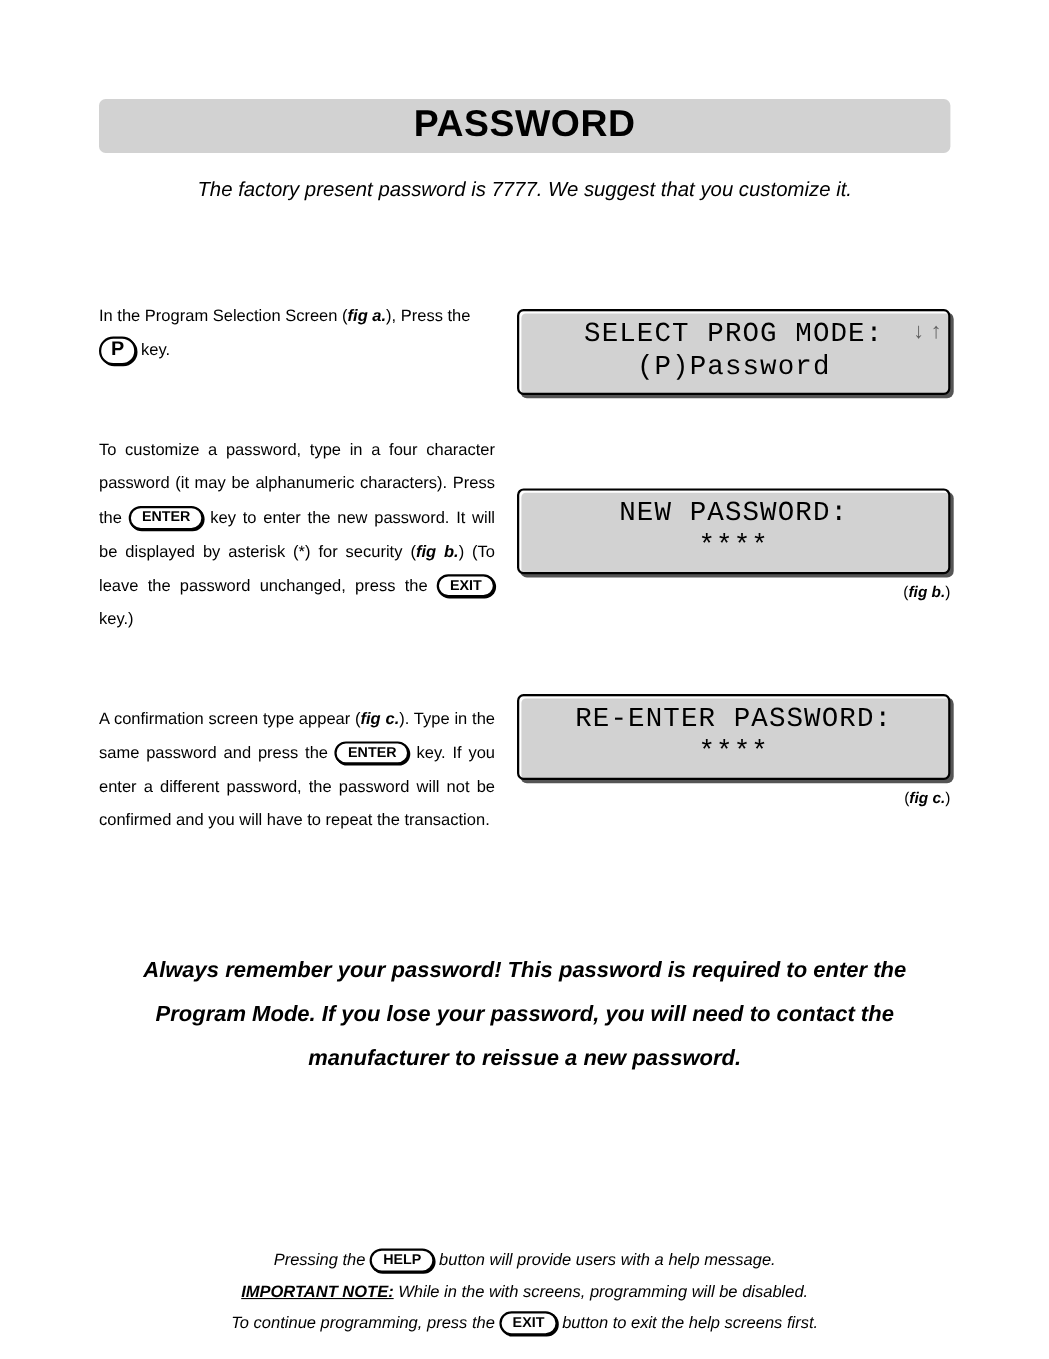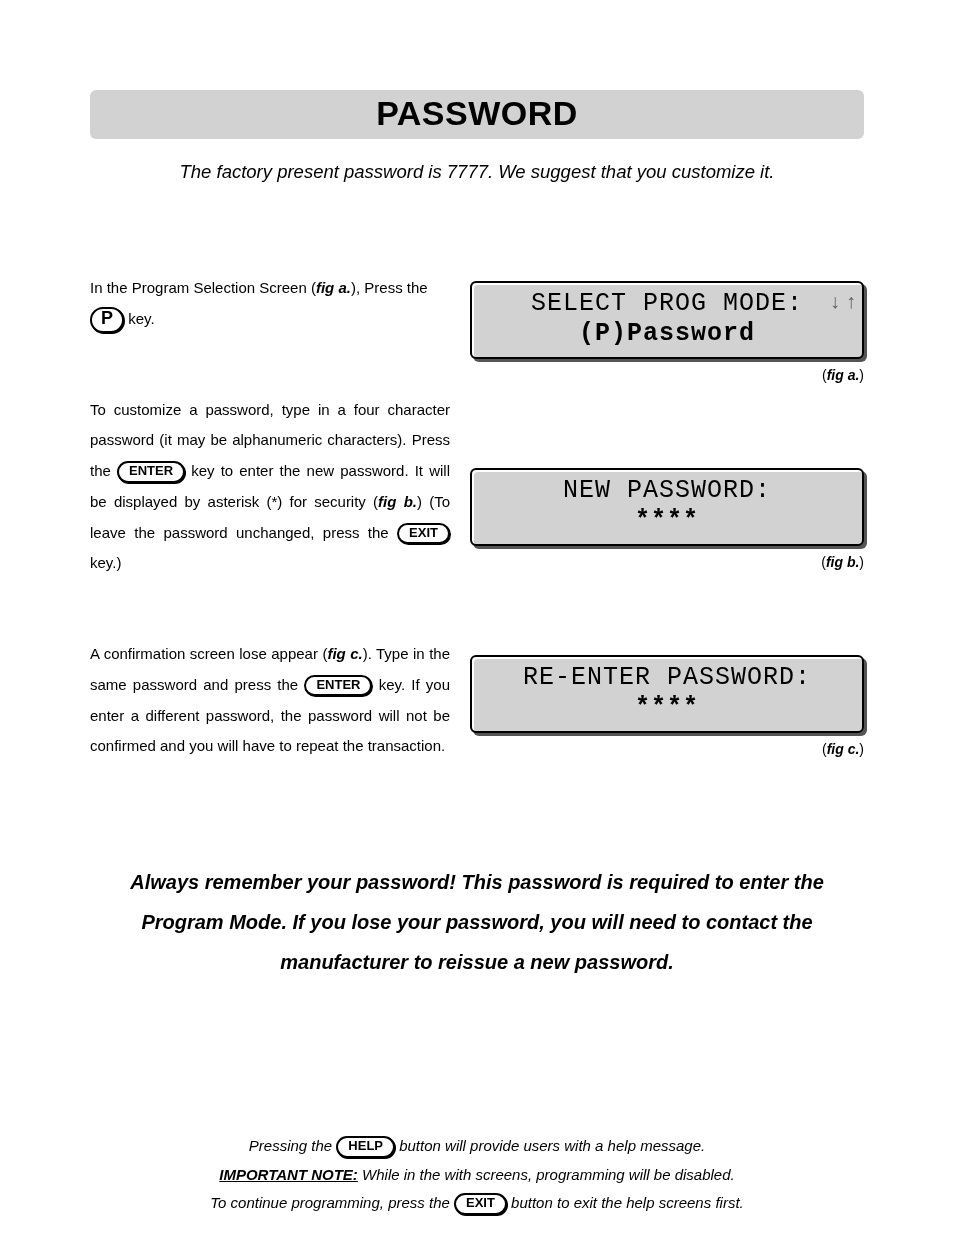--- a/index.html
+++ b/index.html
@@ -72,21 +72,21 @@
     box-shadow: inset 2px 2px 0 #fff, 3px 3px 0 #555;
     border-radius: 6px;
     font-family: "Courier New", monospace;
     font-size: 25px;
     text-align: center;
     padding: 6px 8px 8px 8px;
     line-height: 1.2;
     position: relative;
   }
   .lcd .l1 { letter-spacing: 1px; }
-  .lcd .l2 { letter-spacing: 1px; font-weight: bold; }
+  .lcd .l2 { letter-spacing: 1px; }
   .lcd-wrap { display:flex; flex-direction:column; align-items:stretch; }
   .fig-label {
     text-align: right;
     font-size: 14px;
     margin-top: 8px;
   }
   .fig-label .inner { font-style: italic; font-weight: bold; }
   .arrows {
     position:absolute;
     right:6px;
@@ -142,39 +142,38 @@
 
     <div class="step">
       <span>To customize a password, type in a four character password (it may be alphanumeric characters). Press the </span>
       <span class="key-pill">ENTER</span>
       <span> key to enter the new password. It will be displayed by asterisk (*) for security (</span><span class="figref">fig b.</span><span>) (To leave the password unchanged, press the </span>
       <span class="key-pill">EXIT</span>
       <span> key.)</span>
     </div>
 
     <div class="step" style="margin-bottom:0;">
-      <span>A confirmation screen lose appear (</span><span class="figref">fig c.</span><span>). Type in the same password and press the </span>
+      <span>A confirmation screen type appear (</span><span class="figref">fig c.</span><span>). Type in the same password and press the </span>
       <span class="key-pill">ENTER</span>
       <span> key. If you enter a different password, the password will not be confirmed and you will have to repeat the transaction.</span>
     </div>
 
   </div>
 
   <div class="right-col">
 
     <div class="lcd-wrap">
       <div class="lcd">
         <div class="arrows">
           <span class="arrow-glyph">↓</span>
             <span class="arrow-glyph">↑</span>
         </div>
         <div class="l1">SELECT PROG MODE:</div>
         <div class="l2">(P)Password</div>
       </div>
-      <div class="fig-label">(<span class="inner">fig a.</span>)</div>
     </div>
 
     <div class="lcd-wrap">
       <div class="lcd">
         <div class="l1">NEW PASSWORD:</div>
         <div class="l2">****</div>
       </div>
       <div class="fig-label">(<span class="inner">fig b.</span>)</div>
     </div>
 

